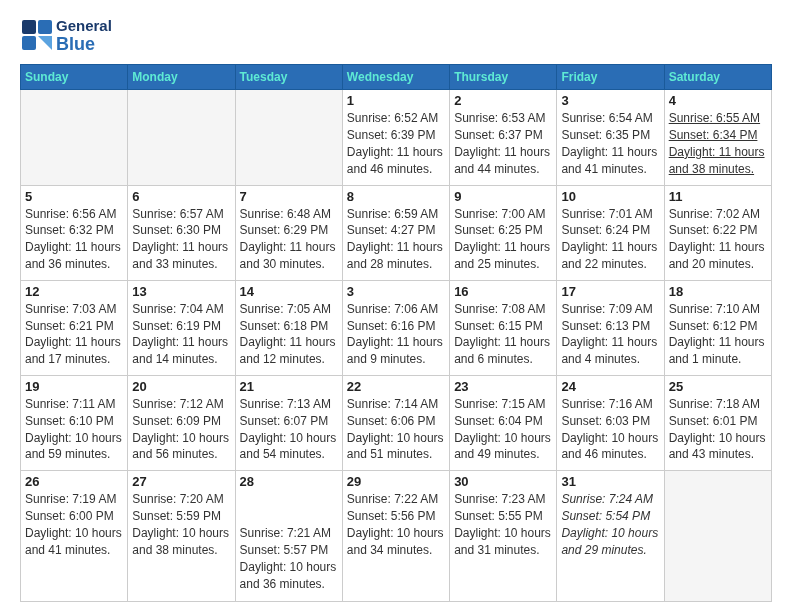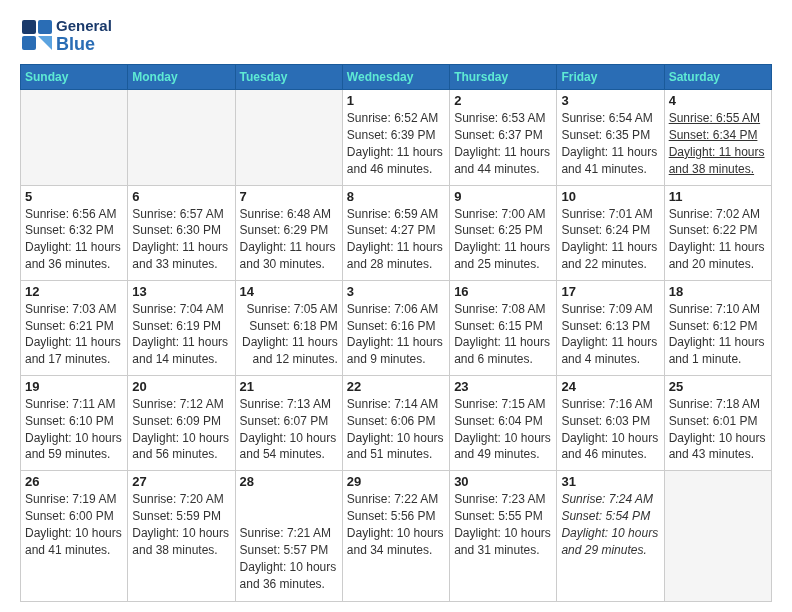--- a/index.html
+++ b/index.html
@@ -213,21 +213,21 @@
           </td>
           <td>
             <span class="day-num">13</span>
             <div class="cell-text" style="white-space: pre-line;">Sunrise: 7:04 AM
 Sunset: 6:19 PM
 Daylight: 11 hours
 and 14 minutes.</div>
           </td>
           <td>
             <span class="day-num">14</span>
-            <div class="cell-text" style="white-space: pre-line; text-align: right;">Sunrise: 7:05 AM
+            <div class="cell-text" style="white-space: pre-line;">Sunrise: 7:05 AM
 Sunset: 6:18 PM
 Daylight: 11 hours
 and 12 minutes.</div>
           </td>
           <td>
             <span class="day-num">3</span>
             <div class="cell-text" style="white-space: pre-line;">Sunrise: 7:06 AM
 Sunset: 6:16 PM
 Daylight: 11 hours
 and 9 minutes.</div>

